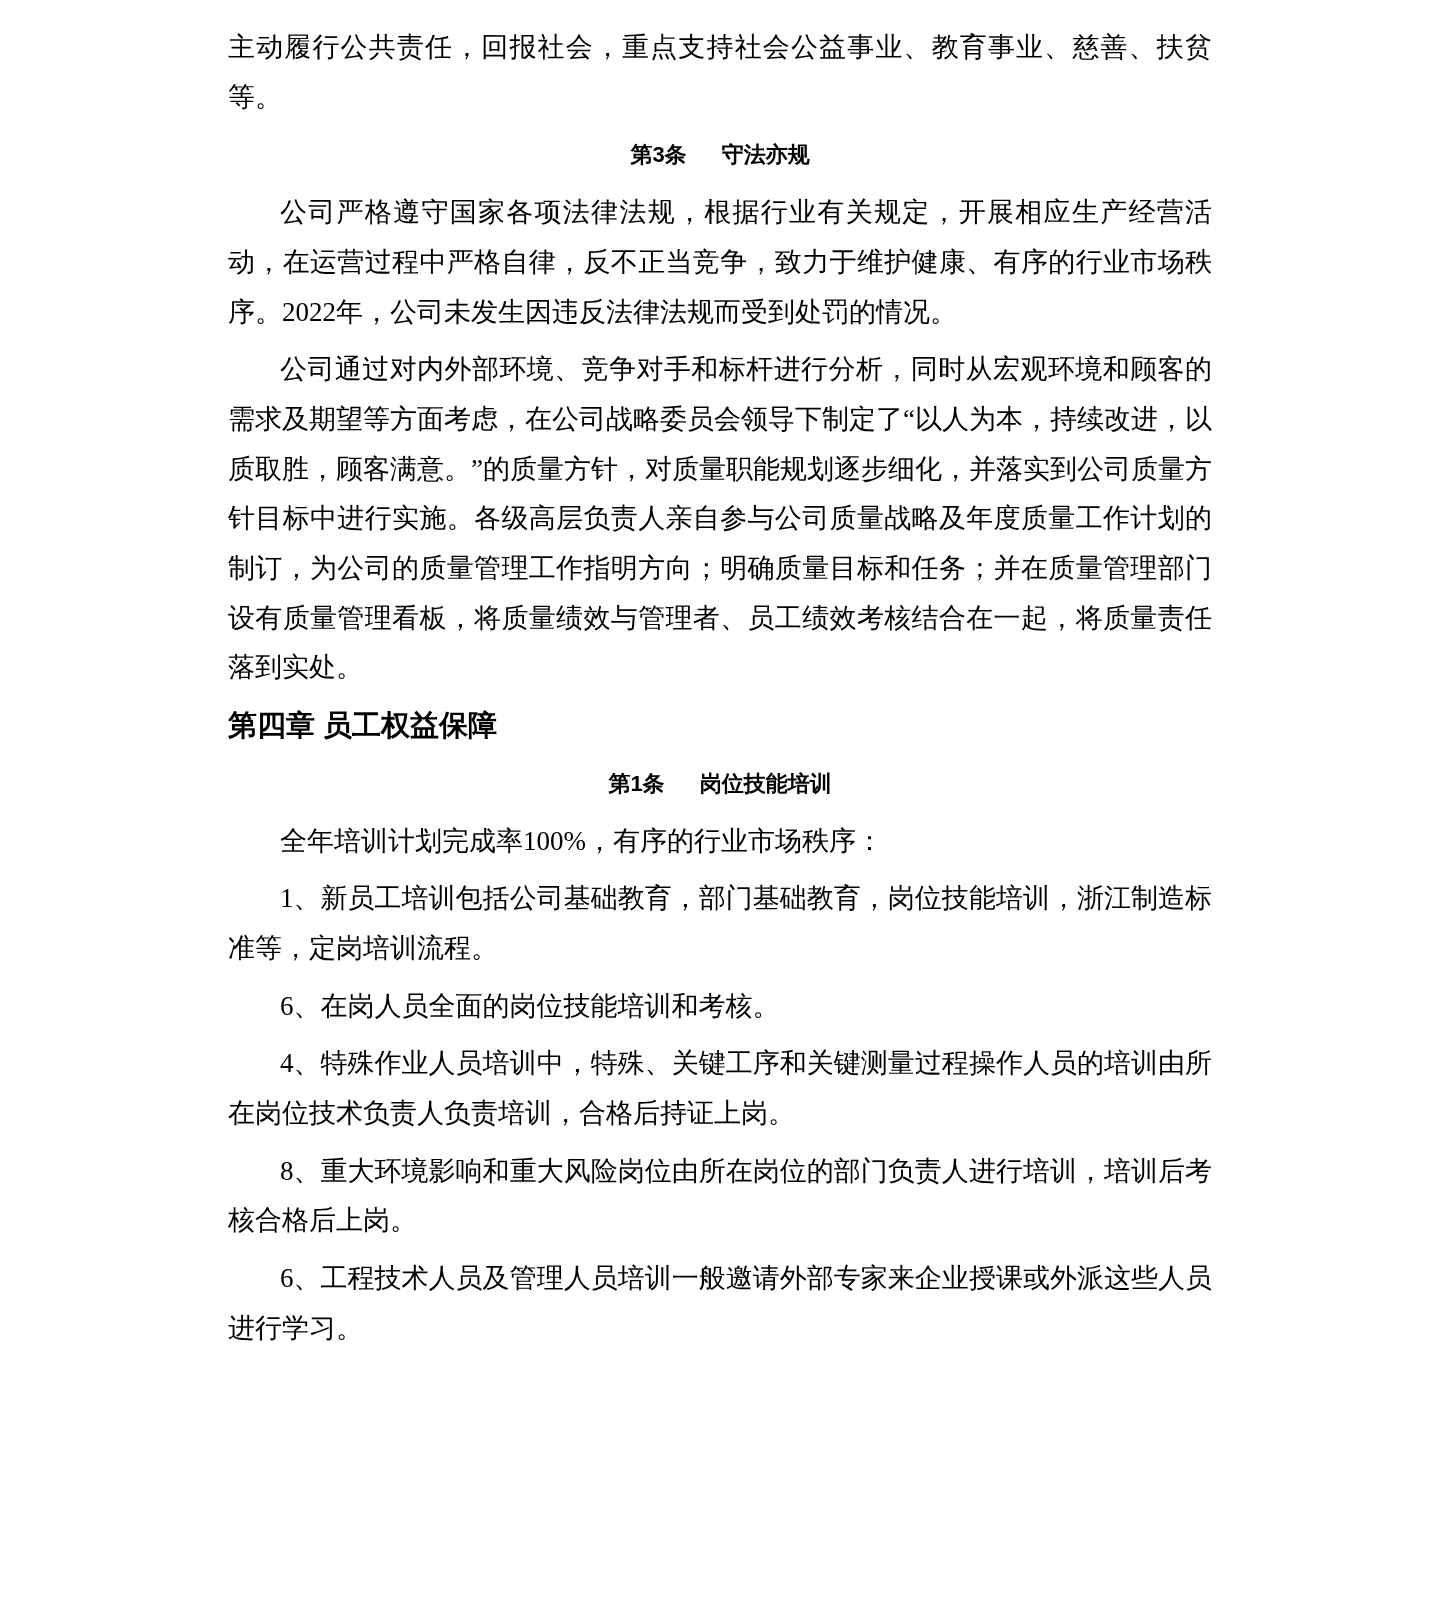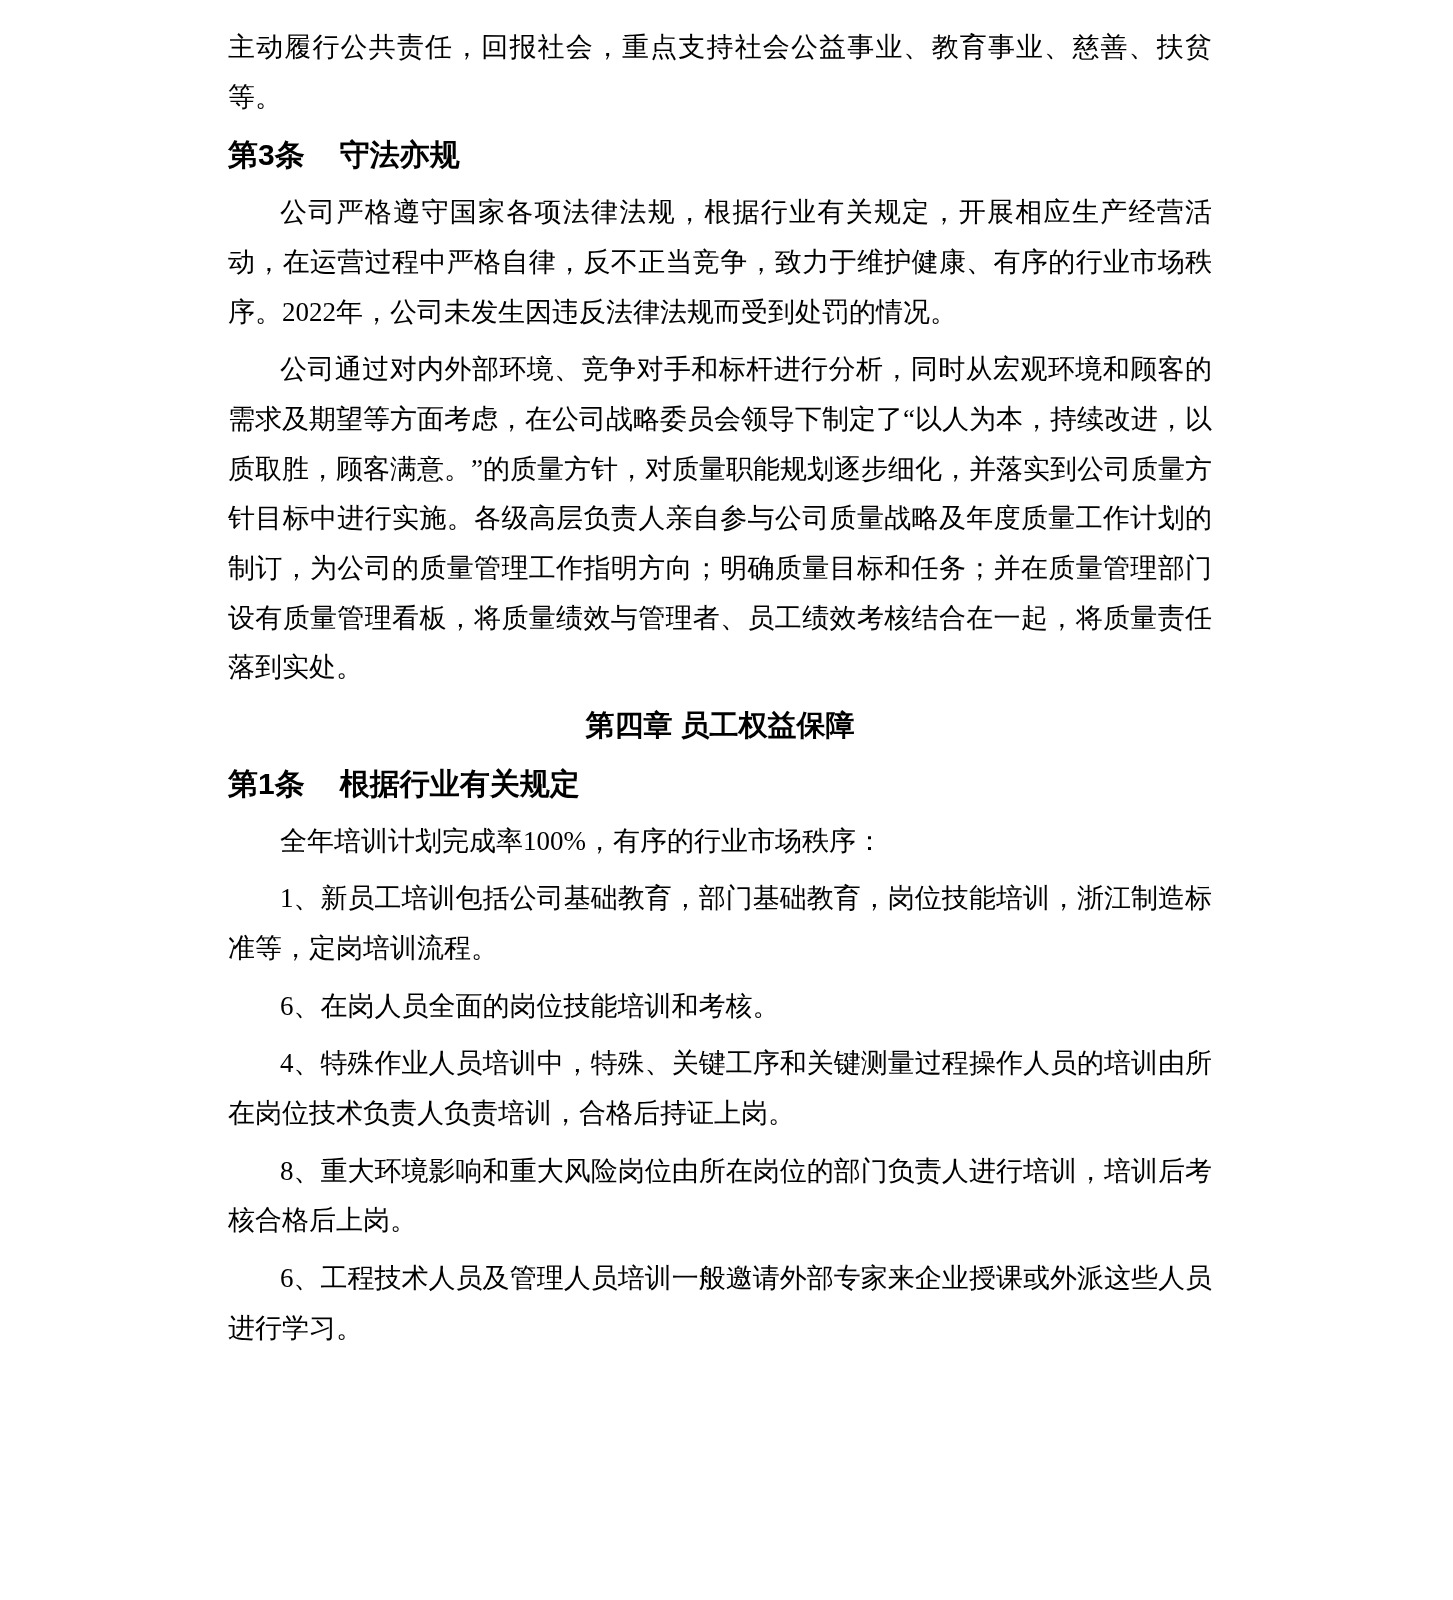--- a/index.html
+++ b/index.html
@@ -25,31 +25,31 @@
     text-align: justify;
     text-justify: inter-ideograph;
     word-break: break-all;
   }
   p.indent {
     text-indent: 52px; 
   }
   h3.article {
     font-family: "Liberation Sans", "DejaVu Sans", sans-serif;
     font-weight: bold;
-    font-size: 30px;
-    text-align: left;
+    font-size: 22px;
+    text-align: center;
   }
   h3.article .num {
     margin-right: 35px;
   }
   h2.chapter {
     font-family: "Liberation Sans", "DejaVu Sans", sans-serif;
     font-weight: bold;
     font-size: 29px;
-    text-align: center;
+    text-align: left;
   }
 </style>
 </head>
 <body>
 
 <div class="page">
 
   <p>主动履行公共责任，回报社会，重点支持社会公益事业、教育事业、慈善、扶贫等。</p>
 
   <h3 class="article">
@@ -58,21 +58,21 @@
 
   <p class="indent">公司严格遵守国家各项法律法规，根据行业有关规定，开展相应生产经营活动，在运营过程中严格自律，反不正当竞争，致力于维护健康、有序的行业市场秩序。2022年，公司未发生因违反法律法规而受到处罚的情况。</p>
 
 
 
   <p class="indent">公司通过对内外部环境、竞争对手和标杆进行分析，同时从宏观环境和顾客的需求及期望等方面考虑，在公司战略委员会领导下制定了“以人为本，持续改进，以质取胜，顾客满意。”的质量方针，对质量职能规划逐步细化，并落实到公司质量方针目标中进行实施。各级高层负责人亲自参与公司质量战略及年度质量工作计划的制订，为公司的质量管理工作指明方向；明确质量目标和任务；并在质量管理部门设有质量管理看板，将质量绩效与管理者、员工绩效考核结合在一起，将质量责任落到实处。</p>
 
   <h2 class="chapter">第四章 员工权益保障</h2>
 
   <h3 class="article">
-    <span class="num">第1条</span><span>根据行业有关规定</span>
+    <span class="num">第1条</span><span>岗位技能培训</span>
   </h3>
 
 
   <p class="indent">全年培训计划完成率100%，有序的行业市场秩序：</p>
 
   <p class="indent">1、新员工培训包括公司基础教育，部门基础教育，岗位技能培训，浙江制造标准等，定岗培训流程。</p>
 
 
   <p class="indent">6、在岗人员全面的岗位技能培训和考核。</p>
 

